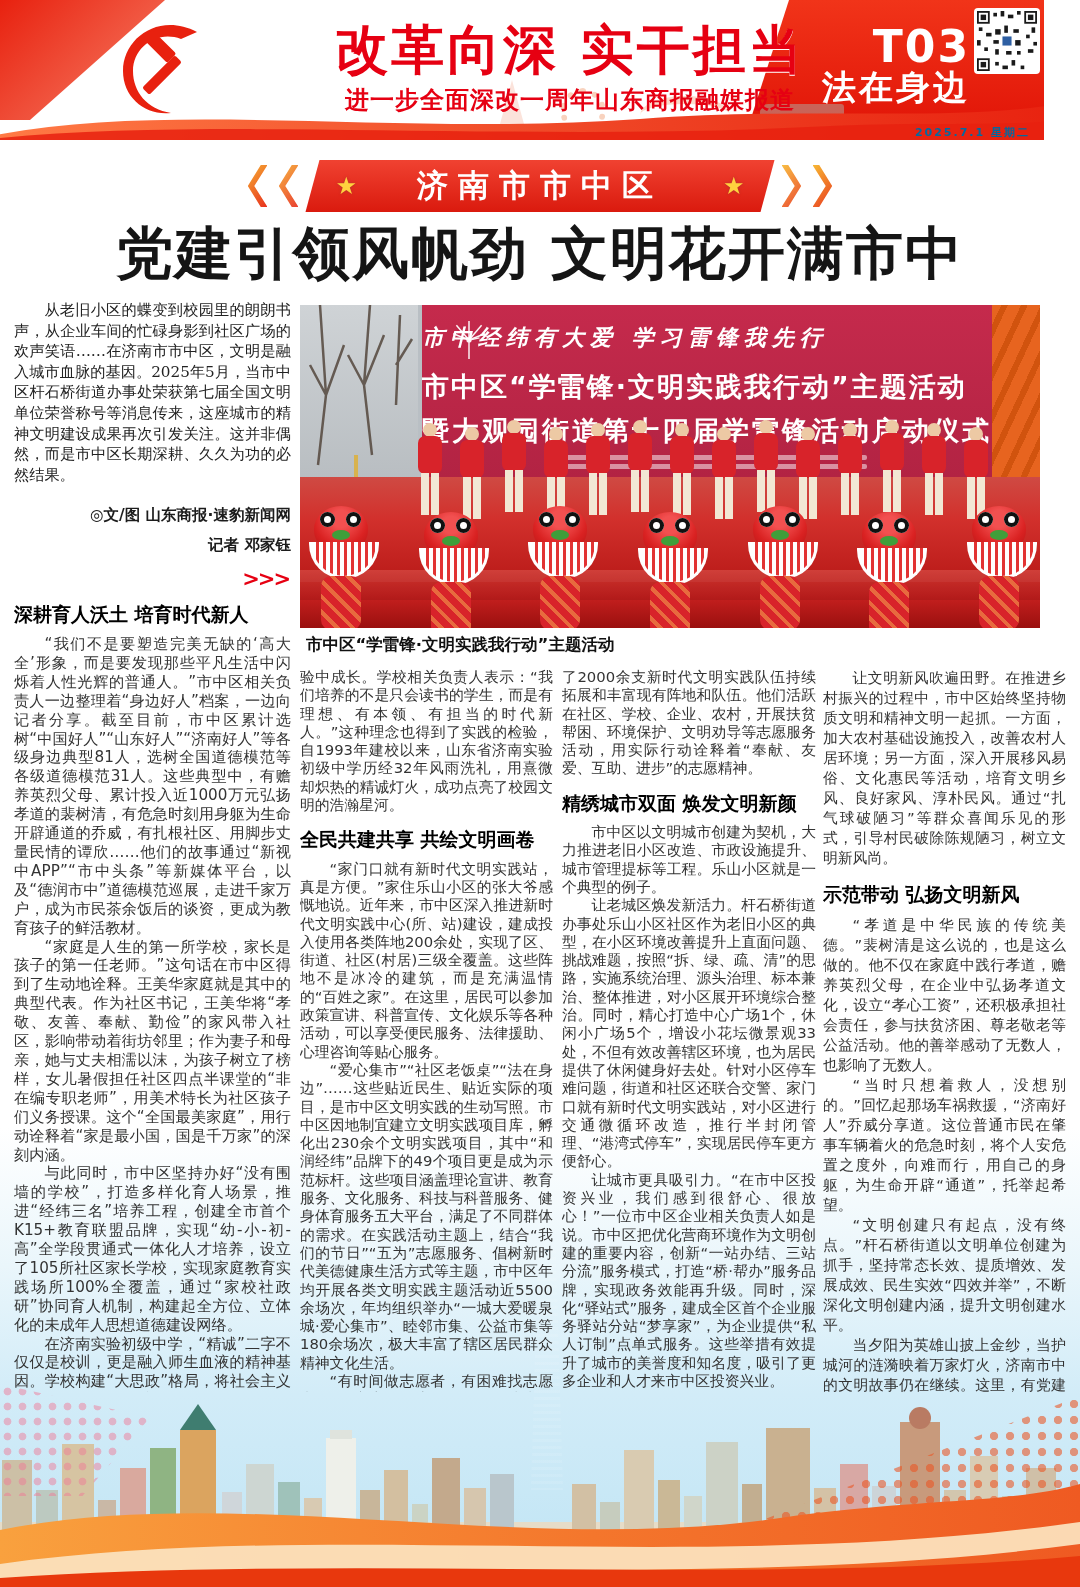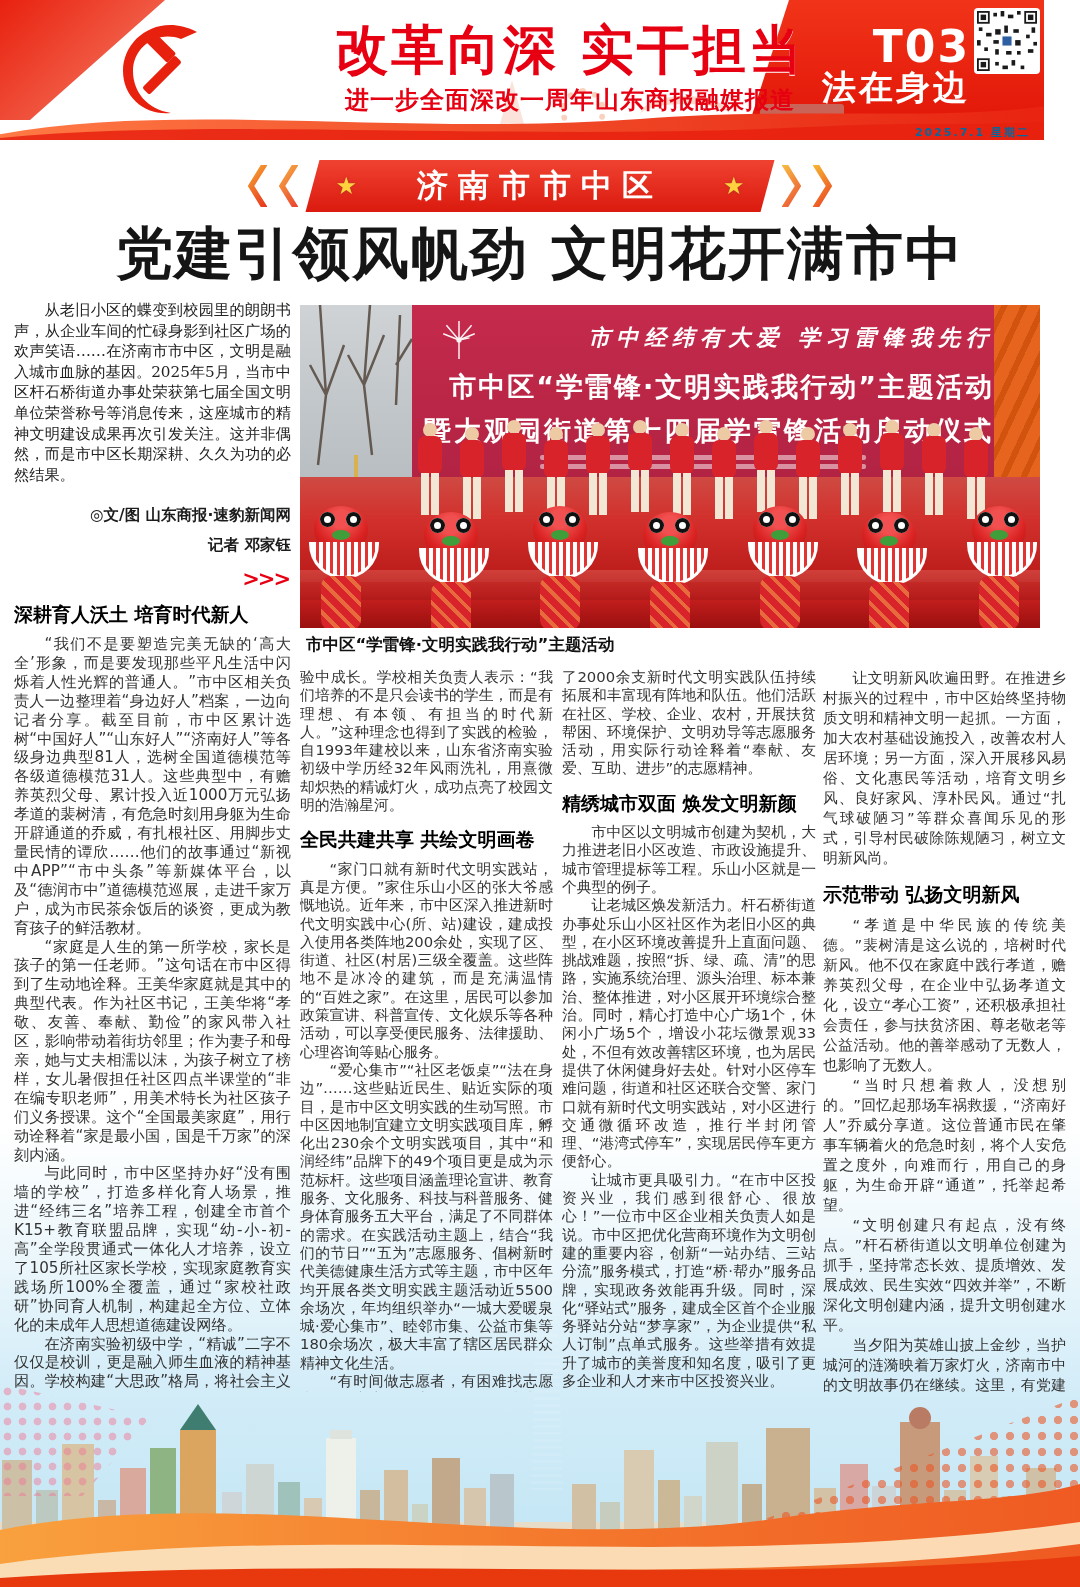--- a/index.html
+++ b/index.html
@@ -63,22 +63,22 @@
   .byline{text-align:right;font-weight:700;font-size:15.5px;color:#1c1c1c;line-height:1.9;}
   .byline:first-of-type{margin-top:16px;}
   .more{margin:10px 2px 14px 0;text-align:right;color:#e60012;font-weight:900;font-size:21px;
     font-style:italic;letter-spacing:-2px;}
 
   
   .photo{position:absolute;left:300px;top:305px;width:740px;height:323px;margin:0;overflow:hidden;
     background:#b9bfc4;z-index:2;}
   .ph-left{position:absolute;left:0;top:0;width:118px;height:100%;
     background:linear-gradient(180deg,#cfd3d6 0%,#b8bdc1 55%,#9da49f 100%);}
-  .ph-banner{position:absolute;left:112px;top:0;width:570px;height:174px;z-index:1;
-    background:linear-gradient(180deg,#c52a4c 0%,#b22343 100%);color:#fff;text-align:right;padding-left:12px;}
+  .ph-banner{position:absolute;left:122px;top:0;width:570px;height:174px;z-index:1;
+    background:linear-gradient(180deg,#c52a4c 0%,#b22343 100%);color:#fff;text-align:left;}
   .ph-logo{position:absolute;left:26px;top:14px;width:42px;height:42px;opacity:.95;}
   .ph-b1{margin-top:18px;font-size:22px;font-style:italic;font-weight:700;letter-spacing:6px;
     font-family:"DejaVu Serif","Liberation Serif",serif;}
   .ph-b2{margin-top:16px;font-size:27px;font-weight:900;letter-spacing:2px;}
   .ph-b3{margin-top:8px;font-size:27px;font-weight:900;letter-spacing:3px;}
   .ph-smallbars{position:absolute;left:22%;bottom:6px;width:56%;}
   .ph-smallbars i{display:block;height:5px;margin:4px 0;border-radius:2px;background:rgba(255,255,255,.5);}
   .ph-right{position:absolute;right:0;top:0;width:52px;height:100%;
     background:repeating-linear-gradient(115deg,#e7641f 0 12px,#d1530e 12px 18px);}
   .ph-right-dark{position:absolute;left:0;bottom:0;width:100%;height:150px;background:#241c1a;
@@ -501,19 +501,19 @@
   <div class="col" id="col3">
       <p class="para noindent">了2000余支新时代文明实践队伍持续拓展和丰富现有阵地和队伍。他们活跃在社区、学校、企业、农村，开展扶贫帮困、环境保护、文明劝导等志愿服务活动，用实际行动诠释着“奉献、友爱、互助、进步”的志愿精神。</p>
       <div class="subhead">精绣城市双面 焕发文明新颜</div>
       <p class="para">市中区以文明城市创建为契机，大力推进老旧小区改造、市政设施提升、城市管理提标等工程。乐山小区就是一个典型的例子。</p>
       <p class="para">让老城区焕发新活力。杆石桥街道办事处乐山小区社区作为老旧小区的典型，在小区环境改善提升上直面问题、挑战难题，按照“拆、绿、疏、清”的思路，实施系统治理、源头治理、标本兼治、整体推进，对小区展开环境综合整治。同时，精心打造中心广场1个，休闲小广场5个，增设小花坛微景观33处，不但有效改善辖区环境，也为居民提供了休闲健身好去处。针对小区停车难问题，街道和社区还联合交警、家门口就有新时代文明实践站，对小区进行交通微循环改造，推行半封闭管理、“港湾式停车”，实现居民停车更方便舒心。</p>
       <p class="para">让城市更具吸引力。“在市中区投资兴业，我们感到很舒心、很放心！”一位市中区企业相关负责人如是说。市中区把优化营商环境作为文明创建的重要内容，创新“一站办结、三站分流”服务模式，打造“桥·帮办”服务品牌，实现政务效能再升级。同时，深化“驿站式”服务，建成全区首个企业服务驿站分站“梦享家”，为企业提供“私人订制”点单式服务。这些举措有效提升了城市的美誉度和知名度，吸引了更多企业和人才来市中区投资兴业。</p>
     </div>
   <div class="col" id="col4">
       <p class="para">让文明新风吹遍田野。在推进乡村振兴的过程中，市中区始终坚持物质文明和精神文明一起抓。一方面，加大农村基础设施投入，改善农村人居环境；另一方面，深入开展移风易俗、文化惠民等活动，培育文明乡风、良好家风、淳朴民风。通过“扎气球破陋习”等群众喜闻乐见的形式，引导村民破除陈规陋习，树立文明新风尚。</p>
       <div class="subhead">示范带动 弘扬文明新风</div>
-      <p class="para">“孝道是中华民族的传统美德。”裴树清是这么说的，培树时代新风。他不仅在家庭中践行孝道，赡养英烈父母，在企业中弘扬孝道文化，设立“孝心工资”，还积极承担社会责任，参与扶贫济困、尊老敬老等公益活动。他的善举感动了无数人，也影响了无数人。</p>
+      <p class="para">“孝道是中华民族的传统美德。”裴树清是这么说的，也是这么做的。他不仅在家庭中践行孝道，赡养英烈父母，在企业中弘扬孝道文化，设立“孝心工资”，还积极承担社会责任，参与扶贫济困、尊老敬老等公益活动。他的善举感动了无数人，也影响了无数人。</p>
       <p class="para">“当时只想着救人，没想别的。”回忆起那场车祸救援，“济南好人”乔威分享道。这位普通市民在肇事车辆着火的危急时刻，将个人安危置之度外，向难而行，用自己的身躯，为生命开辟“通道”，托举起希望。</p>
       <p class="para">“文明创建只有起点，没有终点。”杆石桥街道以文明单位创建为抓手，坚持常态长效、提质增效、发展成效、民生实效“四效并举”，不断深化文明创建内涵，提升文明创建水平。</p>
       <p class="para">当夕阳为英雄山披上金纱，当护城河的涟漪映着万家灯火，济南市中的文明故事仍在继续。这里，有党建引领的坚定步伐，有凡人善举的温暖光芒，更有全民共建的磅礴力量。展望未来，市中区将继续厚植精神力量，深耕文明沃土，培树时代新风，让文明之花在经纬之间绽放得更加绚烂多彩。</p>
     </div>
 
 </div>
 
 </body></html>

